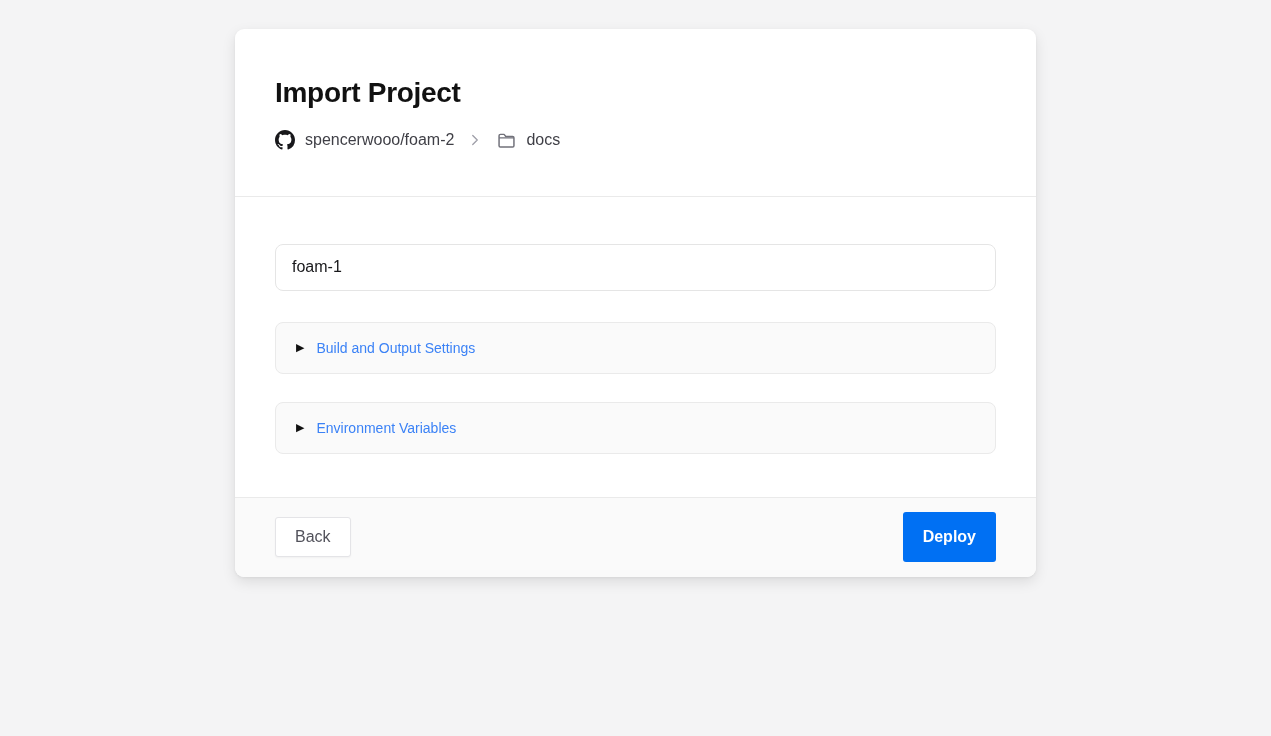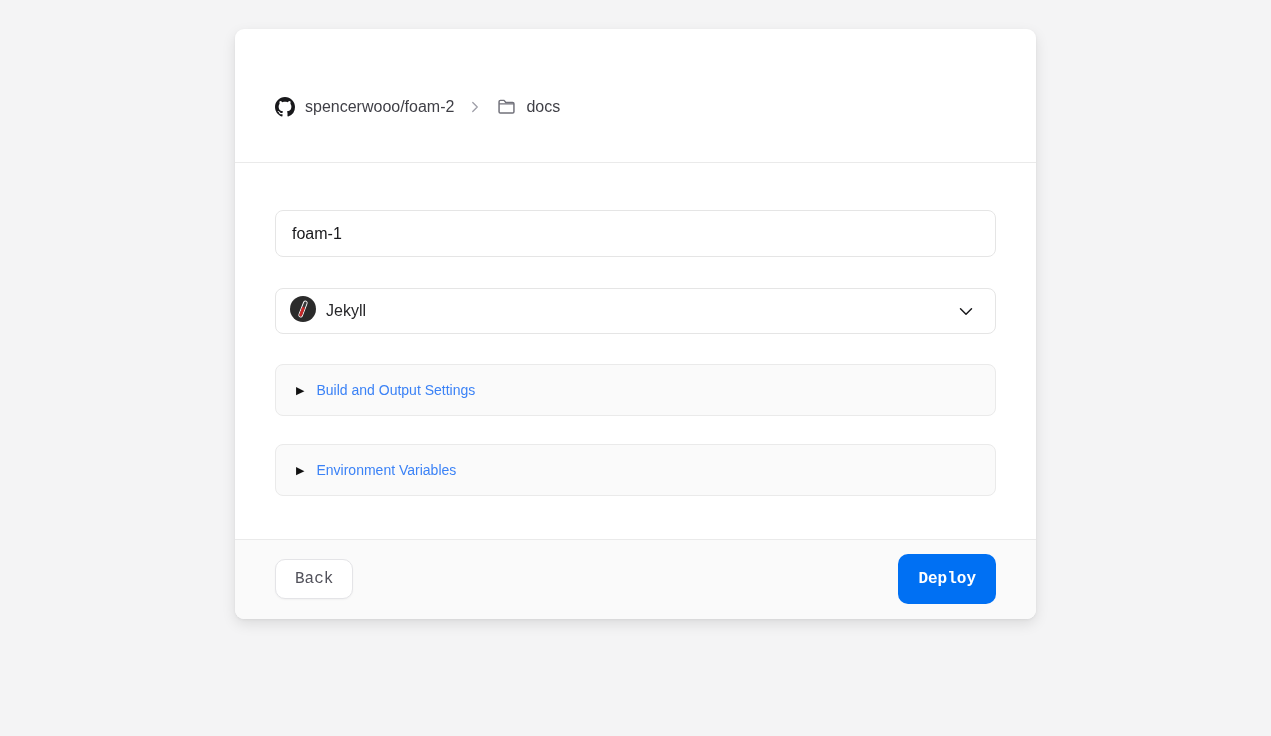--- a/index.html
+++ b/index.html
@@ -110,23 +110,23 @@
   
   .card-footer {
     background: #fafafa;
     border-top: 1px solid #eaeaea;
     padding: 14px 40px 15px;
     display: flex;
     align-items: center;
     justify-content: space-between;
   }
   .btn {
-    font-family: Liberation Mono, monospace;
+    font-family: Liberation Sans, sans-serif;
     font-size: 16px;
-    border-radius: 10px;
+    border-radius: 3px;
     cursor: pointer;
     line-height: 1;
   }
   .btn-back {
     background: #ffffff;
     color: #52525b;
     border: 1px solid #e4e4e7;
     padding: 11px 19px;
     box-shadow: 0 1px 2px rgba(0,0,0,0.04);
   }
@@ -137,20 +137,21 @@
     font-weight: 700;
     padding: 17px 20px;
   }
 </style>
 </head>
 <body>
 
 <div class="card">
 
   <div class="card-header">
+    <h1 class="page-title">Import Project</h1>
     <div class="breadcrumb">
       <span class="icon">
         <svg width="20" height="20" viewBox="0 0 24 24" fill="#18181b" aria-hidden="true">
           <path d="M12 0C5.37 0 0 5.37 0 12c0 5.31 3.435 9.795 8.205 11.385.6.105.825-.255.825-.57 0-.285-.015-1.23-.015-2.235-3.015.555-3.795-.735-4.035-1.41-.135-.345-.72-1.41-1.23-1.695-.42-.225-1.02-.78-.015-.795.945-.015 1.62.87 1.845 1.23 1.08 1.815 2.805 1.305 3.495.99.105-.78.42-1.305.765-1.605-2.67-.3-5.46-1.335-5.46-5.925 0-1.305.465-2.385 1.23-3.225-.12-.3-.54-1.53.12-3.18 0 0 1.005-.315 3.3 1.23.96-.27 1.98-.405 3-.405s2.04.135 3 .405c2.295-1.56 3.3-1.23 3.3-1.23.66 1.65.24 2.88.12 3.18.765.84 1.23 1.905 1.23 3.225 0 4.605-2.805 5.625-5.475 5.925.435.375.81 1.095.81 2.22 0 1.605-.015 2.895-.015 3.3 0 .315.225.69.825.57A12.02 12.02 0 0 0 24 12c0-6.63-5.37-12-12-12z"></path>
         </svg>
       </span>
       <span class="repo-text">spencerwooo/foam-2</span>
       <span class="sep">
         <svg width="18" height="18" viewBox="0 0 24 24" fill="none" stroke="#a1a1aa" stroke-width="1.8" stroke-linecap="round" stroke-linejoin="round" aria-hidden="true">
           <path d="M9 6l6 6-6 6"></path>
@@ -163,38 +164,20 @@
         </svg>
       </span>
       <span class="dir-text">docs</span>
     </div>
   </div>
 
   <div class="card-body">
 
     <input class="text-input" type="text" value="foam-1" style="">
 
-    <div class="select-box">
-      <span class="icon">
-        <svg width="26" height="26" viewBox="0 0 26 26" aria-hidden="true">
-          <circle cx="13" cy="13" r="13" fill="#2b2b2b"></circle>
-          <g transform="rotate(21 13 13)">
-            <rect x="10.7" y="4.2" width="4.6" height="17.6" rx="2.3" fill="#ffffff"></rect>
-            <rect x="11.6" y="5.1" width="2.8" height="15.8" rx="1.4" fill="#3a3a3a"></rect>
-            <path d="M11.6 11.2h2.8v8.3a1.4 1.4 0 0 1-2.8 0z" fill="#c82828"></path>
-          </g>
-        </svg>
-      </span>
-      <span class="framework-name">Jekyll</span>
-      <span class="chev">
-        <svg width="22" height="22" viewBox="0 0 24 24" fill="none" stroke="#18181b" stroke-width="1.6" stroke-linecap="round" stroke-linejoin="round" aria-hidden="true">
-          <path d="M6 9.5l6 6 6-6"></path>
-        </svg>
-      </span>
-    </div>
 
     <div class="accordion">
       <span class="tri">▶</span>
       <span class="acc-label">Build and Output Settings</span>
     </div>
 
     <div class="accordion">
       <span class="tri">▶</span>
       <span class="acc-label">Environment Variables</span>
     </div>

